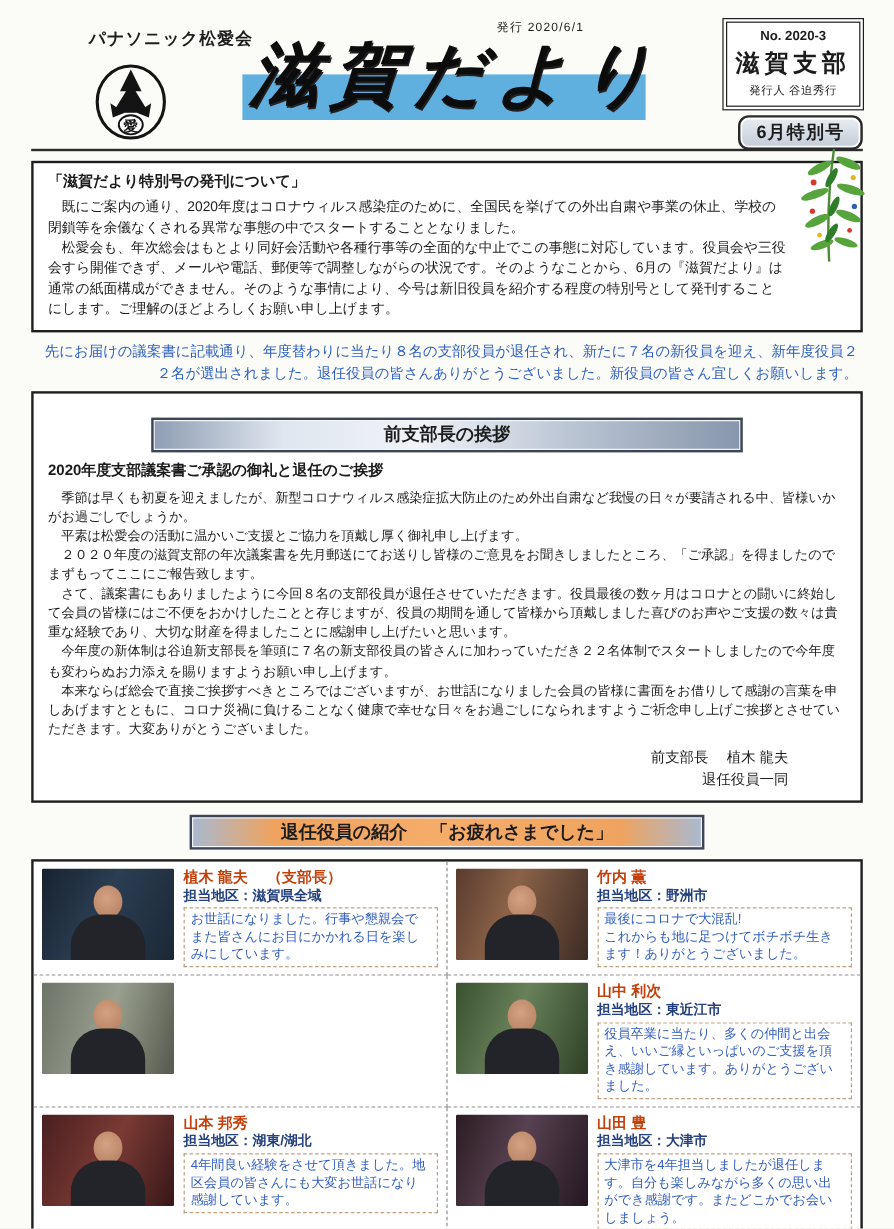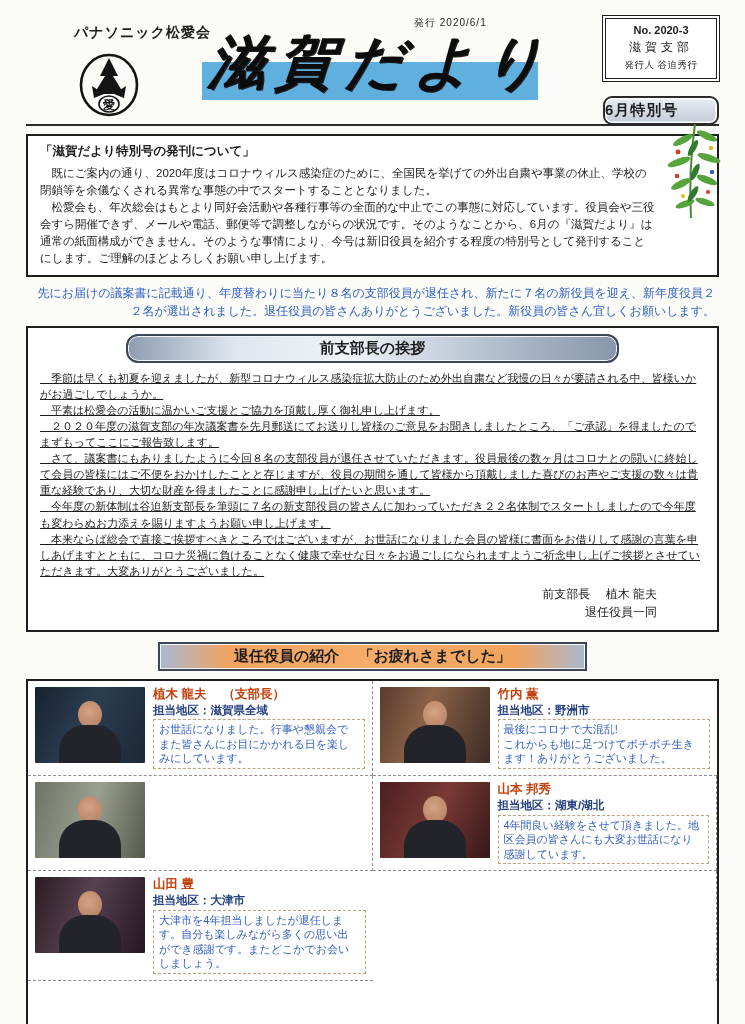--- a/index.html
+++ b/index.html
@@ -14,44 +14,44 @@
   .logo { position:absolute; left:52px; top:42px; }
   .issue-date { position:absolute; left:388px; top:6px; font-size:10px; letter-spacing:1px; }
   .title-band { position:absolute; left:176px; top:52px; width:336px; height:38px; background:#5fafdf; }
   .main-title { position:absolute; left:160px; top:14px; width:390px; text-align:center;
                 font-family:"DejaVu Serif","Liberation Serif",serif; font-style:italic; font-weight:bold;
                 font-size:58px; letter-spacing:10px; color:#0c0c0c; transform:skewX(-4deg);
                 text-shadow:1px 1px 0 #222; white-space:nowrap; }
   .info-box { position:absolute; right:2px; top:8px; width:112px; background:#fff; text-align:center;
               border:1px solid #1e1e1e; box-shadow:0 0 0 2px #fff,0 0 0 3px #1e1e1e; padding:5px 3px 6px; }
   .info-no { font-size:11px; font-weight:bold; margin-bottom:3px; }
-  .info-branch { font-size:12px; font-weight:normal; letter-spacing:4px; margin-bottom:3px; }
+  .info-branch { font-size:20px; font-weight:bold; letter-spacing:4px; margin-bottom:3px; }
   .info-publisher { font-size:9.5px; letter-spacing:0.5px; }
-  .issue-badge { position:absolute; right:0px; top:86px; width:116px; text-align:left;
+  .issue-badge { position:absolute; right:0px; top:86px; width:104px; text-align:center;
                  border:2px solid #2a2a2a; border-radius:9px; padding:3px 0;
                  background:linear-gradient(180deg,#e9edf2,#c4ccd8); box-shadow:inset 0 0 0 1.5px #fff;
                  font-size:15px; font-weight:bold; letter-spacing:1px; }
 
   
   .announce { position:relative; margin-top:8px; border:2px solid #1e1e1e; padding:7px 60px 8px 12px; background:#fff; }
   .announce-title { font-size:12.5px; font-weight:bold; margin-bottom:5px; }
   .announce p { font-size:11.5px; line-height:1.48; }
   .deco-bamboo { position:absolute; right:-6px; top:-14px; }
 
   
   .notice-blue { margin:7px 4px 6px 6px; color:#2d5fc2; font-size:12px; line-height:1.5;text-align:right; }
 
   
   .greeting { border:2px solid #1e1e1e; background:#fff; padding:6px 12px 8px; }
   .bar { border:2px solid #3c4656; text-align:center; font-size:15px; font-weight:bold;
          padding:3px 0; box-shadow:inset 0 0 0 1px #f2f4f8; }
-  .bar-steel { width:74%; margin:0 auto 7px;
-    background:linear-gradient(90deg,#8e9db2 0%,#dfe6ef 22%,#f0f3f8 45%,#b8c3d2 72%,#8796ab 100%);border-radius:12px; }
+  .bar-steel { width:74%; margin:14px auto 7px;
+    background:linear-gradient(90deg,#8e9db2 0%,#dfe6ef 22%,#f0f3f8 45%,#b8c3d2 72%,#8796ab 100%); }
   .greeting-subtitle { font-size:12.5px; font-weight:bold; margin:2px 0 6px; }
-  .greeting p { font-size:11px; line-height:1.46;text-decoration:underline; }
+  .greeting p { font-size:11px; line-height:1.46; }
   .signoff { text-align:right; margin:6px 48px 0 0; font-size:12px; line-height:1.55; }
 
   
   .bar-orange { width:62%; margin:10px auto 8px;
     background:linear-gradient(90deg,#a9b9d0 0%,#efa35f 16%,#f6ad69 50%,#efa35f 84%,#a9b9d0 100%); }
   .members-grid { border:2px solid #1e1e1e; background:#fff; display:grid; grid-template-columns:1fr 1fr; }
   .member-card { display:flex; gap:8px; padding:6px 7px; min-height:90px; }
   .member-card.col-left { border-right:1px dashed #8f8f8f; }
   .member-card.row-mid { border-bottom:1px dashed #8f8f8f; }
   .photo { position:relative; width:110px; height:76px; flex-shrink:0; overflow:hidden; border-radius:1px; }
@@ -132,20 +132,21 @@
     </div>
     <div class="announce-title">「滋賀だより特別号の発刊について」</div>
     <p>　既にご案内の通り、2020年度はコロナウィルス感染症のために、全国民を挙げての外出自粛や事業の休止、学校の閉鎖等を余儀なくされる異常な事態の中でスタートすることとなりました。</p>
     <p>　松愛会も、年次総会はもとより同好会活動や各種行事等の全面的な中止でこの事態に対応しています。役員会や三役会すら開催できず、メールや電話、郵便等で調整しながらの状況です。そのようなことから、6月の『滋賀だより』は通常の紙面構成ができません。そのような事情により、今号は新旧役員を紹介する程度の特別号として発刊することにします。ご理解のほどよろしくお願い申し上げます。</p>
   </div>
 
   <p class="notice-blue">先にお届けの議案書に記載通り、年度替わりに当たり８名の支部役員が退任され、新たに７名の新役員を迎え、新年度役員２２名が選出されました。退任役員の皆さんありがとうございました。新役員の皆さん宜しくお願いします。</p>
 
   <div class="greeting">
     <div class="bar bar-steel">前支部長の挨拶</div>
+    <div class="greeting-subtitle">2020年度支部議案書ご承認の御礼と退任のご挨拶</div>
     <p>　季節は早くも初夏を迎えましたが、新型コロナウィルス感染症拡大防止のため外出自粛など我慢の日々が要請される中、皆様いかがお過ごしでしょうか。</p>
     <p>　平素は松愛会の活動に温かいご支援とご協力を頂戴し厚く御礼申し上げます。</p>
     <p>　２０２０年度の滋賀支部の年次議案書を先月郵送にてお送りし皆様のご意見をお聞きしましたところ、「ご承認」を得ましたのでまずもってここにご報告致します。</p>
     <p>　さて、議案書にもありましたように今回８名の支部役員が退任させていただきます。役員最後の数ヶ月はコロナとの闘いに終始して会員の皆様にはご不便をおかけしたことと存じますが、役員の期間を通して皆様から頂戴しました喜びのお声やご支援の数々は貴重な経験であり、大切な財産を得ましたことに感謝申し上げたいと思います。</p>
     <p>　今年度の新体制は谷迫新支部長を筆頭に７名の新支部役員の皆さんに加わっていただき２２名体制でスタートしましたので今年度も変わらぬお力添えを賜りますようお願い申し上げます。</p>
     <p>　本来ならば総会で直接ご挨拶すべきところではございますが、お世話になりました会員の皆様に書面をお借りして感謝の言葉を申しあげますとともに、コロナ災禍に負けることなく健康で幸せな日々をお過ごしになられますようご祈念申し上げご挨拶とさせていただきます。大変ありがとうございました。</p>
     <div class="signoff">
       <div>前支部長　 植木 龍夫</div>
       <div>退任役員一同</div>
     </div>
@@ -171,20 +172,28 @@
         <div class="member-region"><span>担当地区：</span><span>野洲市</span></div>
         <div class="member-comment">最後にコロナで大混乱!
 これからも地に足つけてボチボチ生きます！ありがとうございました。</div>
       </div>
     </div>
 
     <div class="member-card col-left row-mid">
       <div class="photo p3"></div>
     </div>
 
+    <div class="member-card row-mid">
+      <div class="photo p4"></div>
+      <div class="member-info">
+        <div class="member-name">山中 利次</div>
+        <div class="member-region"><span>担当地区：</span><span>東近江市</span></div>
+        <div class="member-comment">役員卒業に当たり、多くの仲間と出会え、いいご縁といっぱいのご支援を頂き感謝しています。ありがとうございました。</div>
+      </div>
+    </div>
 
     <div class="member-card col-left row-mid">
       <div class="photo p5"></div>
       <div class="member-info">
         <div class="member-name">山本 邦秀</div>
         <div class="member-region"><span>担当地区：</span><span>湖東/湖北</span></div>
         <div class="member-comment">4年間良い経験をさせて頂きました。地区会員の皆さんにも大変お世話になり感謝しています。</div>
       </div>
     </div>
 

